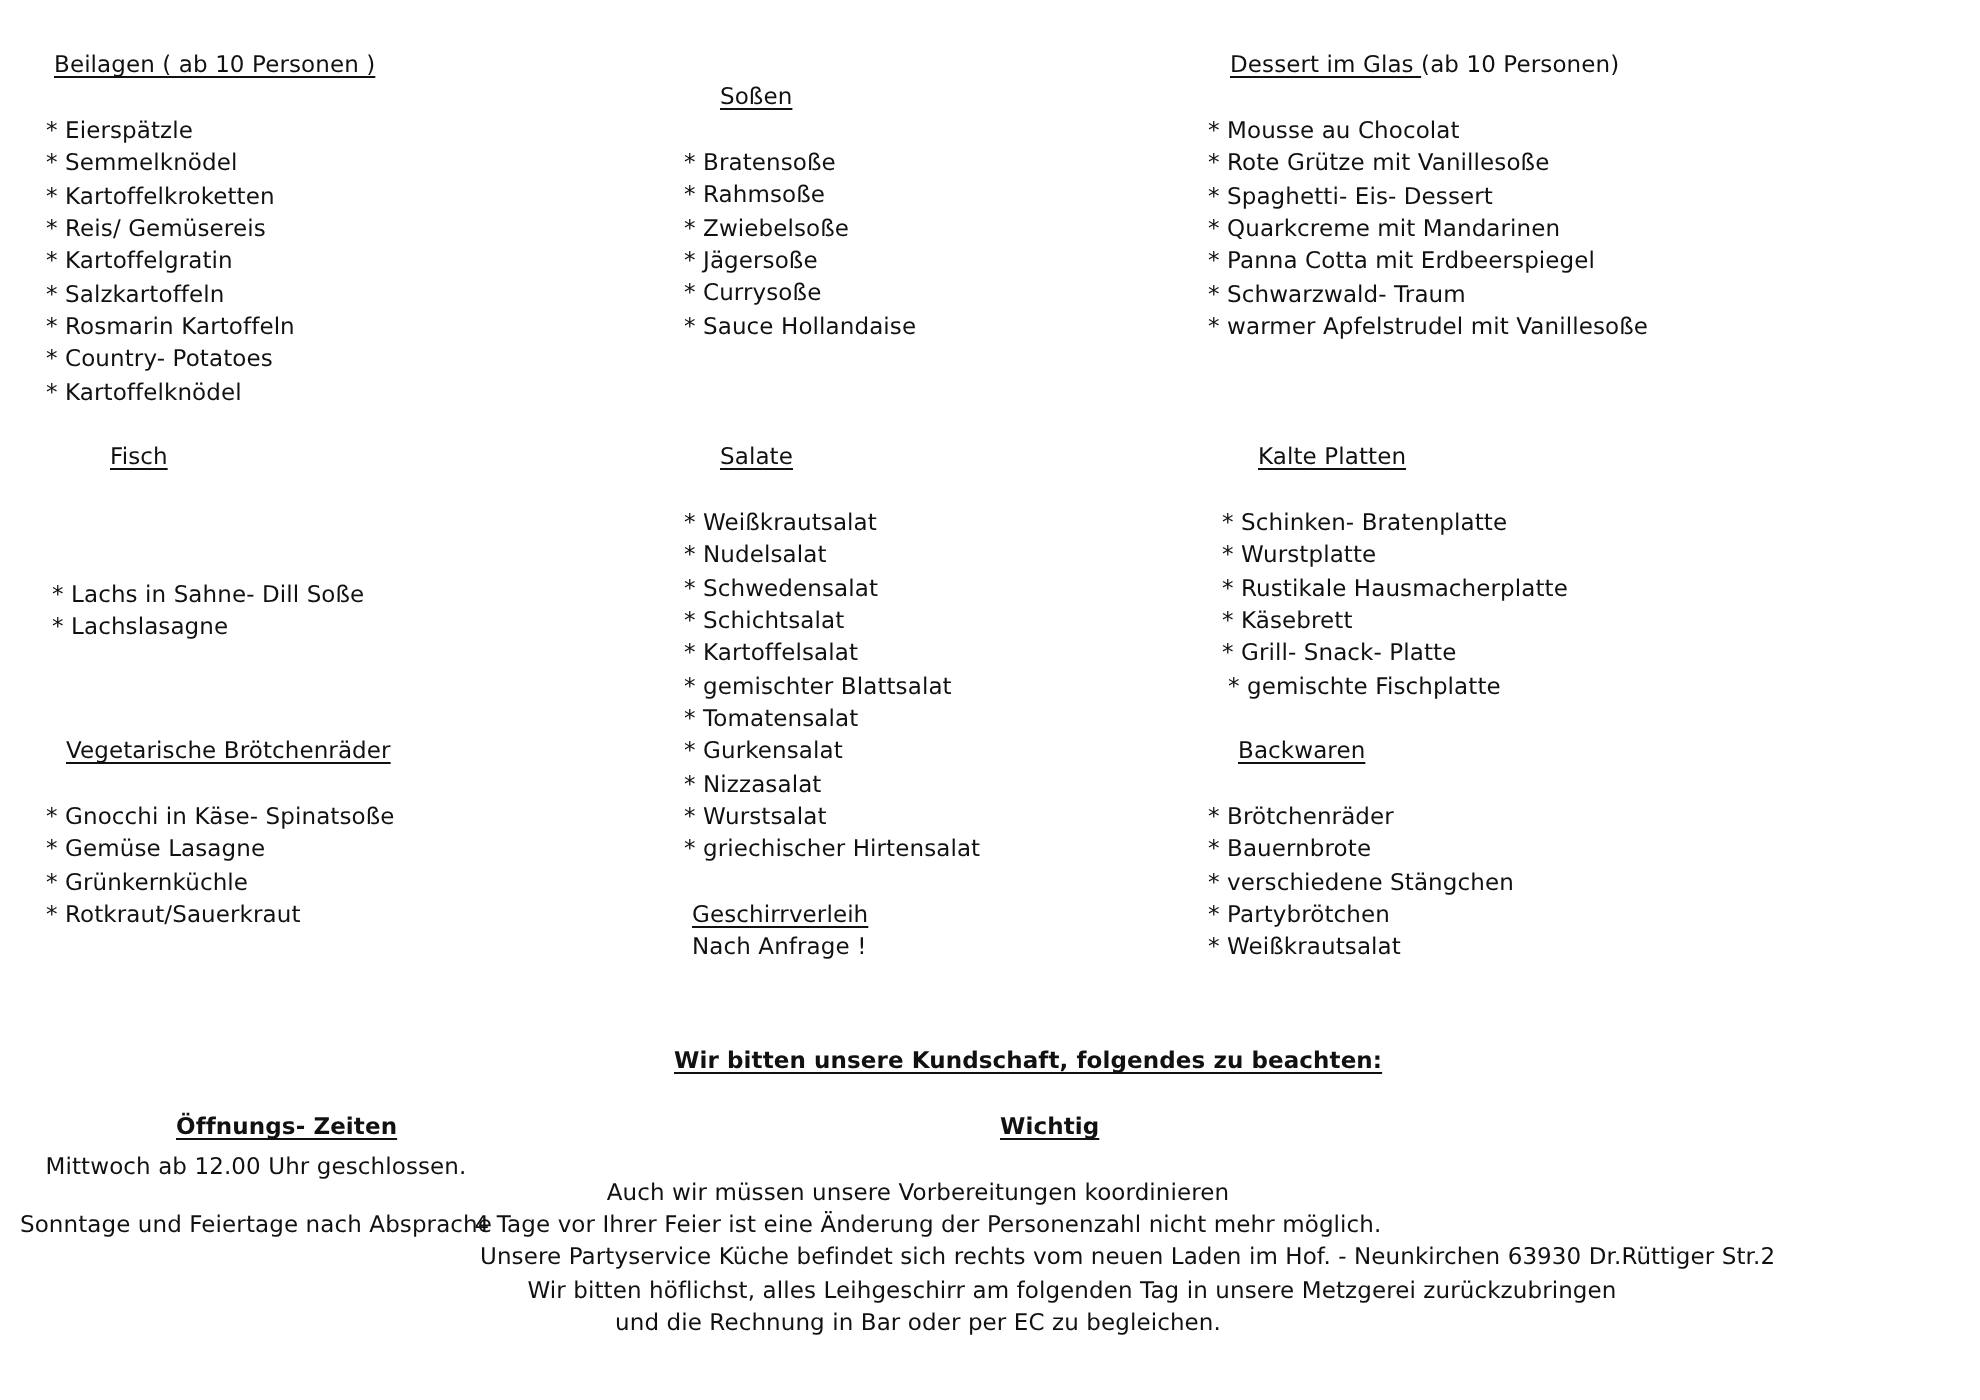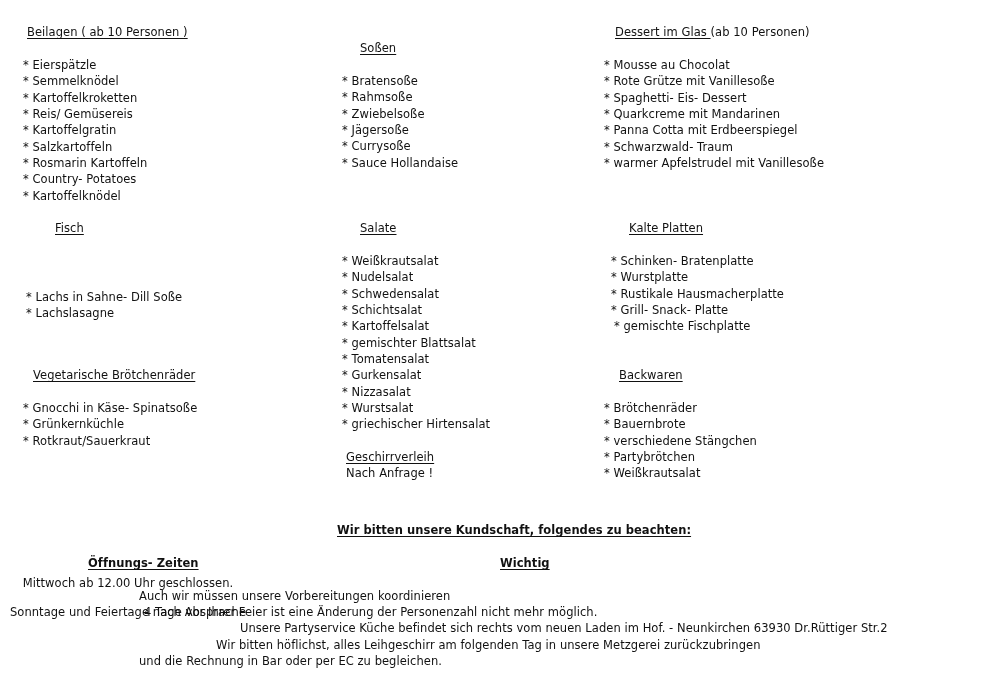--- a/index.html
+++ b/index.html
@@ -30,21 +30,21 @@
       height: 16.35px;
       line-height: 16.35px;
       white-space: nowrap;
     }
     ul.items li::before {
       content: "* ";
     }
     .center-line {
       position: absolute;
       white-space: nowrap;
-      text-align: left;
+      text-align: center;
     }
   </style>
 </head>
 <body>
 
 <div class="abs heading" style="left:27px; top:25px;">Beilagen ( ab 10 Personen )</div>
 <ul class="items" style="left:23px; top:57px;">
   <li>Eierspätzle</li>
   <li>Semmelknödel</li>
   <li>Kartoffelkroketten</li>
@@ -99,27 +99,29 @@
   <li>Nizzasalat</li>
   <li>Wurstsalat</li>
   <li>griechischer Hirtensalat</li>
 </ul>
 
 <div class="abs heading" style="left:629px; top:221px;">Kalte Platten</div>
 <ul class="items" style="left:611px; top:253px;">
   <li>Schinken- Bratenplatte</li>
   <li>Wurstplatte</li>
   <li>Rustikale Hausmacherplatte</li>
+  <li>Käsebrett</li>
   <li>Grill- Snack- Platte</li>
   <li style="padding-left:3px;">gemischte Fischplatte</li>
 </ul>
 
 <div class="abs heading" style="left:33px; top:368px;">Vegetarische Brötchenräder</div>
 <ul class="items" style="left:23px; top:400px;">
   <li>Gnocchi in Käse- Spinatsoße</li>
+  <li>Gemüse Lasagne</li>
   <li>Grünkernküchle</li>
   <li>Rotkraut/Sauerkraut</li>
 </ul>
 
 <div class="abs heading" style="left:346px; top:450px;">Geschirrverleih</div>
 <div class="abs" style="left:346px; top:466px;">Nach Anfrage !</div>
 
 <div class="abs heading" style="left:619px; top:368px;">Backwaren</div>
 <ul class="items" style="left:604px; top:400px;">
   <li>Brötchenräder</li>

